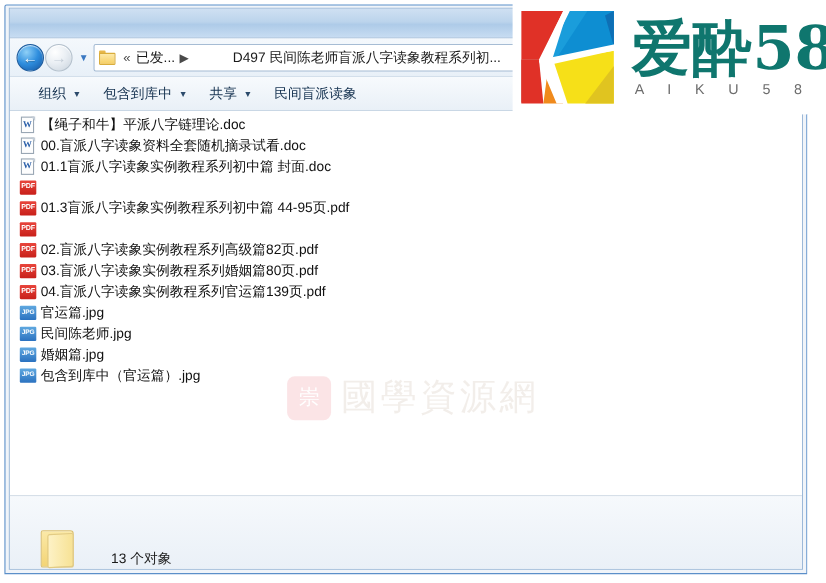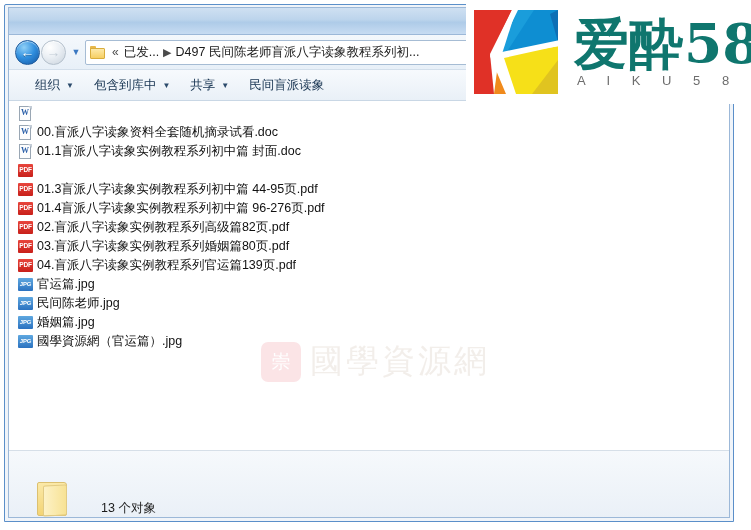--- a/index.html
+++ b/index.html
@@ -91,21 +91,21 @@
     position:absolute;left:0;top:2px;width:15px;height:11px;
     background:linear-gradient(to bottom,#fde9a9 0%, #f6cf63 100%);
     border:1px solid #d9ad3c;border-radius:1px;box-sizing:border-box;
   }
   .crumb-sep{color:#4a4a4a;font-size:11px;margin:0 4px;flex:0 0 auto;}
   .crumb-sep.dbl{font-size:12px;margin:0 5px 0 2px;}
   .crumb-txt{
     font-size:12.5px;color:#1a1a1a;white-space:nowrap;flex:0 0 auto;
   }
   .crumb-txt.long{
-    overflow:hidden;text-overflow:clip;
+    overflow:hidden;text-overflow:clip;margin-left:36px;
   }
   .crumb-end{
     margin-left:auto;color:#4a6d93;font-size:9px;padding-left:6px;flex:0 0 auto;
   }
 
   
   .toolbar{
     height:30px;flex:0 0 30px;
     background:linear-gradient(to bottom,#f7fafd 0%, #e9f0f7 100%);
     border-bottom:1px solid #c9d7e5;
@@ -318,20 +318,21 @@
           <div class="wm-text">國學資源網</div>
         </div>
 
         <div class="filelist" id="filelist">
             <div class="frow">
               <div class="ficon ico-doc">
                 <div class="page"></div>
                 <div class="fold"></div>
                 <div class="w">W</div>
               </div>
+              <div class="fname">【绳子和牛】平派八字链理论.doc</div>
             </div>
             <div class="frow">
               <div class="ficon ico-doc">
                 <div class="page"></div>
                 <div class="fold"></div>
                 <div class="w">W</div>
               </div>
               <div class="fname">00.盲派八字读象资料全套随机摘录试看.doc</div>
             </div>
             <div class="frow">
@@ -356,21 +357,20 @@
                 </div>
               </div>
               <div class="fname">01.3盲派八字读象实例教程系列初中篇 44-95页.pdf</div>
             </div>
             <div class="frow">
               <div class="ficon ico-pdf">
                 <div class="badge">
                   <span class="lbl">PDF</span>
                 </div>
               </div>
-              <div class="fname">01.4盲派八字读象实例教程系列初中篇 96-276页.pdf</div>
             </div>
             <div class="frow">
               <div class="ficon ico-pdf">
                 <div class="badge">
                   <span class="lbl">PDF</span>
                 </div>
               </div>
               <div class="fname">02.盲派八字读象实例教程系列高级篇82页.pdf</div>
             </div>
             <div class="frow">
@@ -412,21 +412,21 @@
                 </div>
               </div>
               <div class="fname">婚姻篇.jpg</div>
             </div>
             <div class="frow">
               <div class="ficon ico-jpg">
                 <div class="badge">
                   <span class="lbl">JPG</span>
                 </div>
               </div>
-              <div class="fname">國學資源網（官运篇）.jpg</div>
+              <div class="fname">包含到库中（官运篇）.jpg</div>
             </div>
           </div>
       </div>
 
       <div class="statusbar">
         <div class="st-folder">
           <div class="back"></div>
             <div class="front"></div>
         </div>
         <div class="st-text">13 个对象</div>

